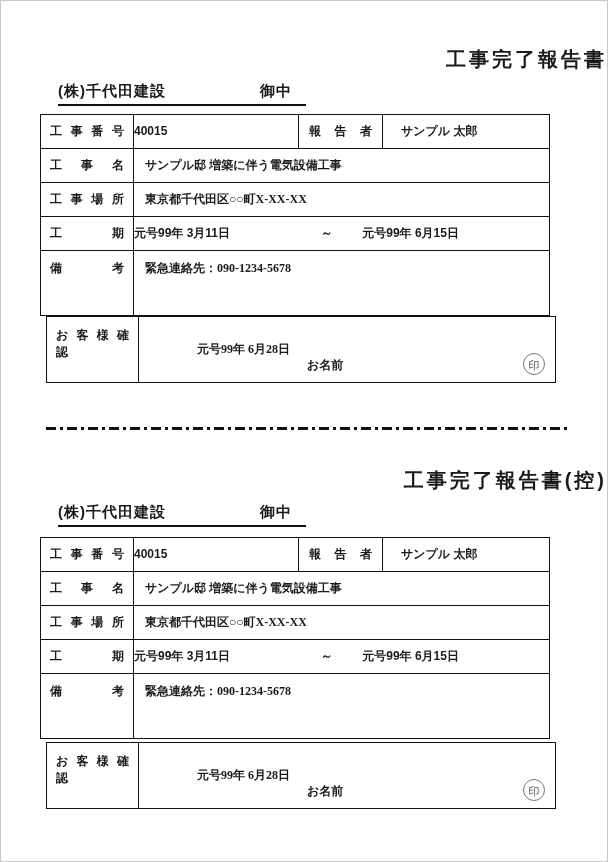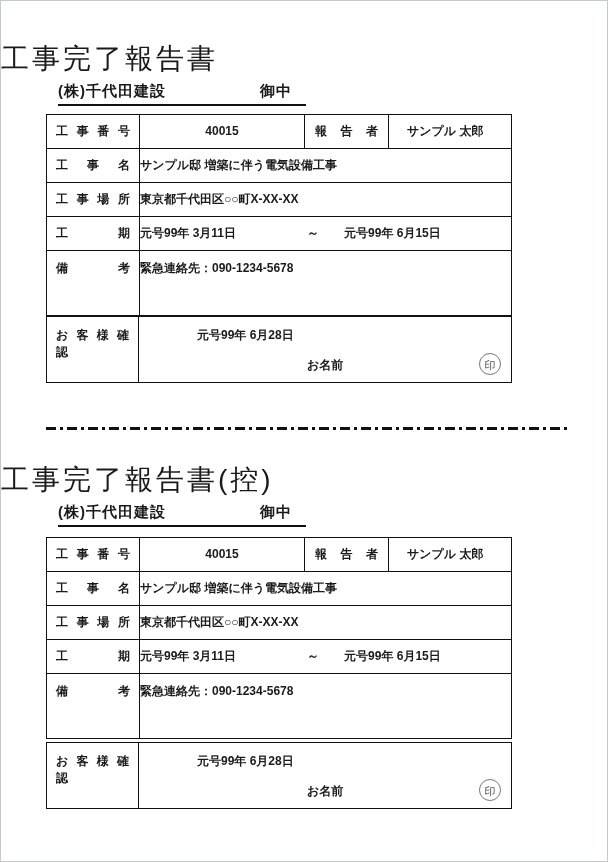--- a/index.html
+++ b/index.html
@@ -9,71 +9,71 @@
     margin:0 auto;
     background:#ffffff;
     border:1px solid #c3c9d0;
     box-sizing:border-box;
     font-family:"Liberation Sans","DejaVu Sans",sans-serif;
     color:#1a1a1a;
     overflow:hidden;
   }
   .doc-title {
     position:absolute; left:0; width:100%;
-    text-align:left;
-    font-size:28px; font-weight:400; letter-spacing:3px;
+    text-align:right;
+    font-size:20px; font-weight:700; letter-spacing:3px;
     line-height:22px;
   }
   .addressee {
     position:absolute; left:57px; width:248px;
     display:flex; align-items:flex-end;
     font-size:15px; font-weight:700; letter-spacing:1px;
     border-bottom:2px solid #111;
     padding-bottom:3px;
     box-sizing:border-box;
     gap:28px;
   }
   .addressee .honorific { margin-left:auto; margin-right:14px; }
   .tbl {
-    position:absolute; left:45px; width:466px;
+    position:absolute; left:39px; width:510px;
     border:1px solid #111;
     box-sizing:border-box;
     font-size:12px; font-weight:600;
   }
   .row { display:flex; height:33px; }
   .row + .row { border-top:1px solid #111; }
   .row.tall { height:64px; }
   .c { box-sizing:border-box; overflow:hidden; }
   .c + .c { border-left:1px solid #111; }
   .lab  { width:92px;  text-align:justify; text-align-last:justify; padding:0 9px; line-height:32px; }
   .lab2 { width:84px;  text-align:justify; text-align-last:justify; padding:0 10px; line-height:32px; }
-  .v1   { width:165px; text-align:center; line-height:32px; }
+  .v1   { width:165px; text-align:left; line-height:32px; }
   .v2   { flex:1; padding-left:18px; line-height:32px; }
-  .vwide{ flex:1; line-height:32px; }
+  .vwide{ flex:1; padding-left:11px; line-height:32px;font-family:Liberation Serif, serif; }
   .lab.top  { line-height:normal; padding-top:9px; }
   .vwide.top{ line-height:normal; padding-top:9px; }
   .vflex { flex:1; display:flex; line-height:32px; }
   .vflex span { display:block; }
   .vflex .d1 { flex:0 0 45%; }
   .vflex .tilde { flex:0 0 10%; }
   .vflex .d2 { flex:0 0 45%; }
   .confirm {
-    position:absolute; left:45px; width:466px; height:67px;
+    position:absolute; left:45px; width:510px; height:67px;
     border:1px solid #111; box-sizing:border-box;
     display:flex;
     font-size:12px; font-weight:600;
   }
   .confirm .clab {
     width:92px; box-sizing:border-box;
     border-right:1px solid #111;
     text-align:justify; text-align-last:justify;
     padding:10px 9px 0 9px;
   }
   .confirm .cbody { flex:1; position:relative; }
-  .confirm .cdate { position:absolute; left:58px; top:10px; }
+  .confirm .cdate { position:absolute; left:58px; top:24px;font-family:Liberation Serif, serif; }
   .confirm .cname { position:absolute; left:168px; top:40px; }
   .seal {
     position:absolute; right:10px; top:36px;
     width:22px; height:22px;
     border:1.5px solid #777; border-radius:50%;
     color:#555; font-size:11px; font-weight:400;
     line-height:22px; text-align:center;
     box-sizing:border-box;
   }
   .cutline {

